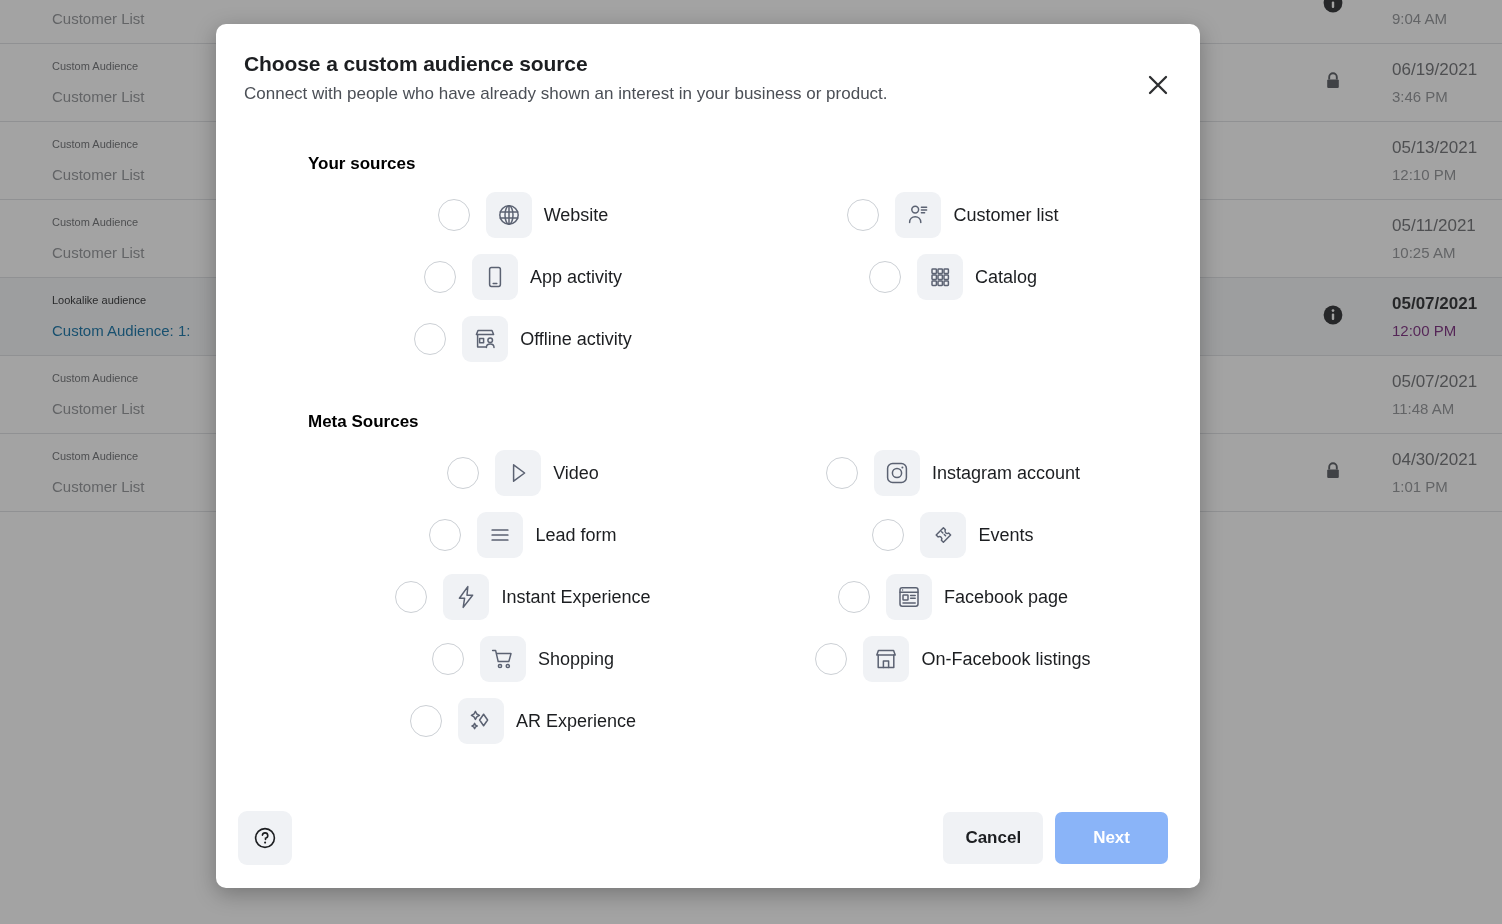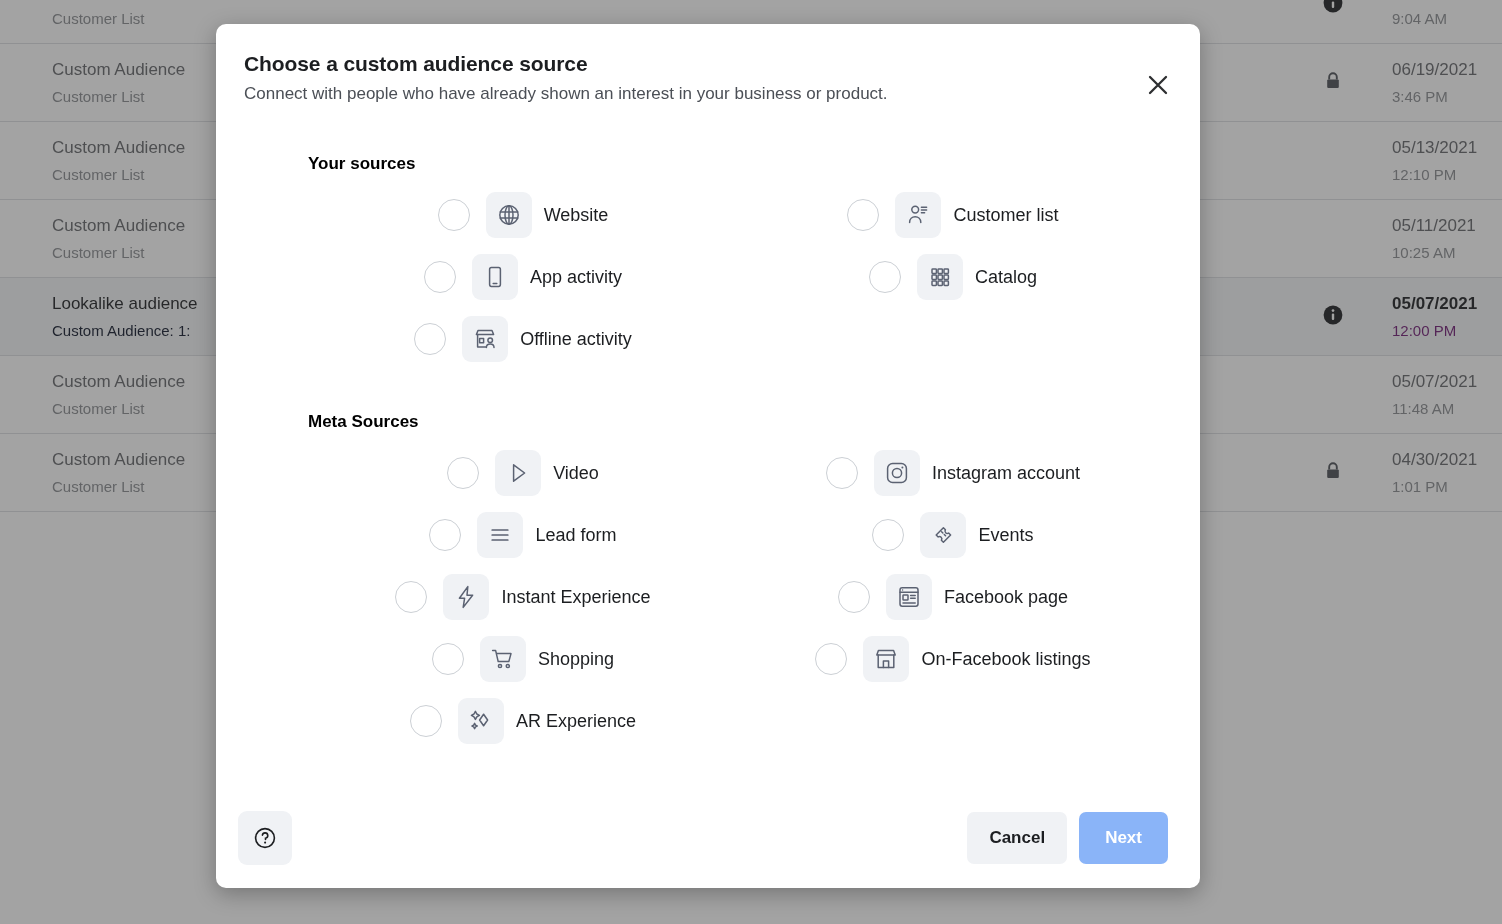--- a/index.html
+++ b/index.html
@@ -22,28 +22,28 @@
   }
   .bg-row {
     position: relative;
     height: 78px;
     border-bottom: 1px solid #dddfe2;
     background: #ffffff;
   }
   .bg-row.highlight { background: #f5f6f7; }
   .bg-name {
     position: absolute; left: 52px; top: 16px;
-    font-size: 17px; color: #65676b; white-space: nowrap;
+    font-size: 11px; color: #65676b; white-space: nowrap;
   }
   .bg-row.highlight .bg-name { color: #1c1e21; }
   .bg-sub {
     position: absolute; left: 52px; top: 44px;
     font-size: 15px; color: #8a8d91; white-space: nowrap;
   }
-  .bg-row.highlight .bg-sub { color: #0f172a; }
+  .bg-row.highlight .bg-sub { color: #0369a1; }
   .bg-mid {
     position: absolute; left: 762px; top: 18px;
     font-size: 17px; color: #65676b; white-space: nowrap;
   }
   .bg-icon {
     position: absolute; left: 1322px; top: 26px;
     width: 22px; height: 22px;
   }
   .bg-date {
     position: absolute; left: 1392px; top: 16px;
@@ -160,21 +160,21 @@
     font-size: 17px; font-weight: bold;
     cursor: pointer;
     font-family: "Liberation Sans", sans-serif;
   }
   .btn-cancel {
     background: #f0f2f5; color: #1c1e21;
     padding: 6px 22px; height: 52px;
   }
   .btn-next {
     background: #8ab4f8; color: #ffffff;
-    padding: 0 26px; height: 52px;
+    padding: 0 38px; height: 52px;
     opacity: 1;
   }
   svg { display: block; }
 </style>
 </head>
 <body>
 
 <div id="backdrop">
   <div class="bg-table" id="bg-table">
       <div class="bg-row">

